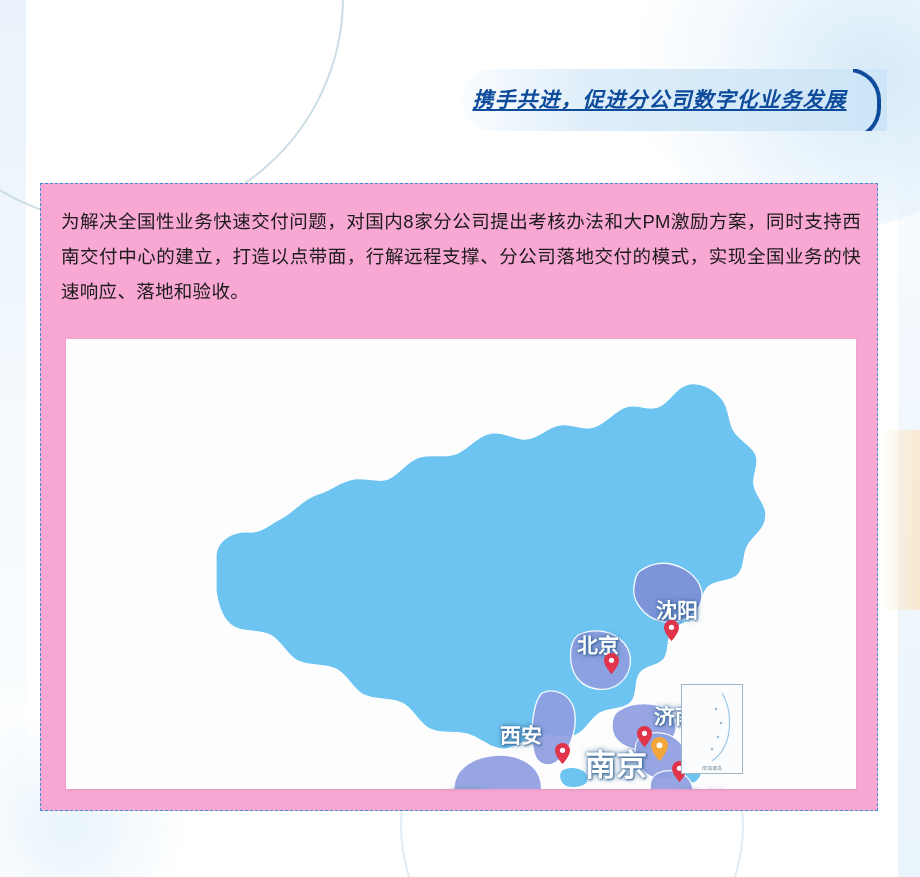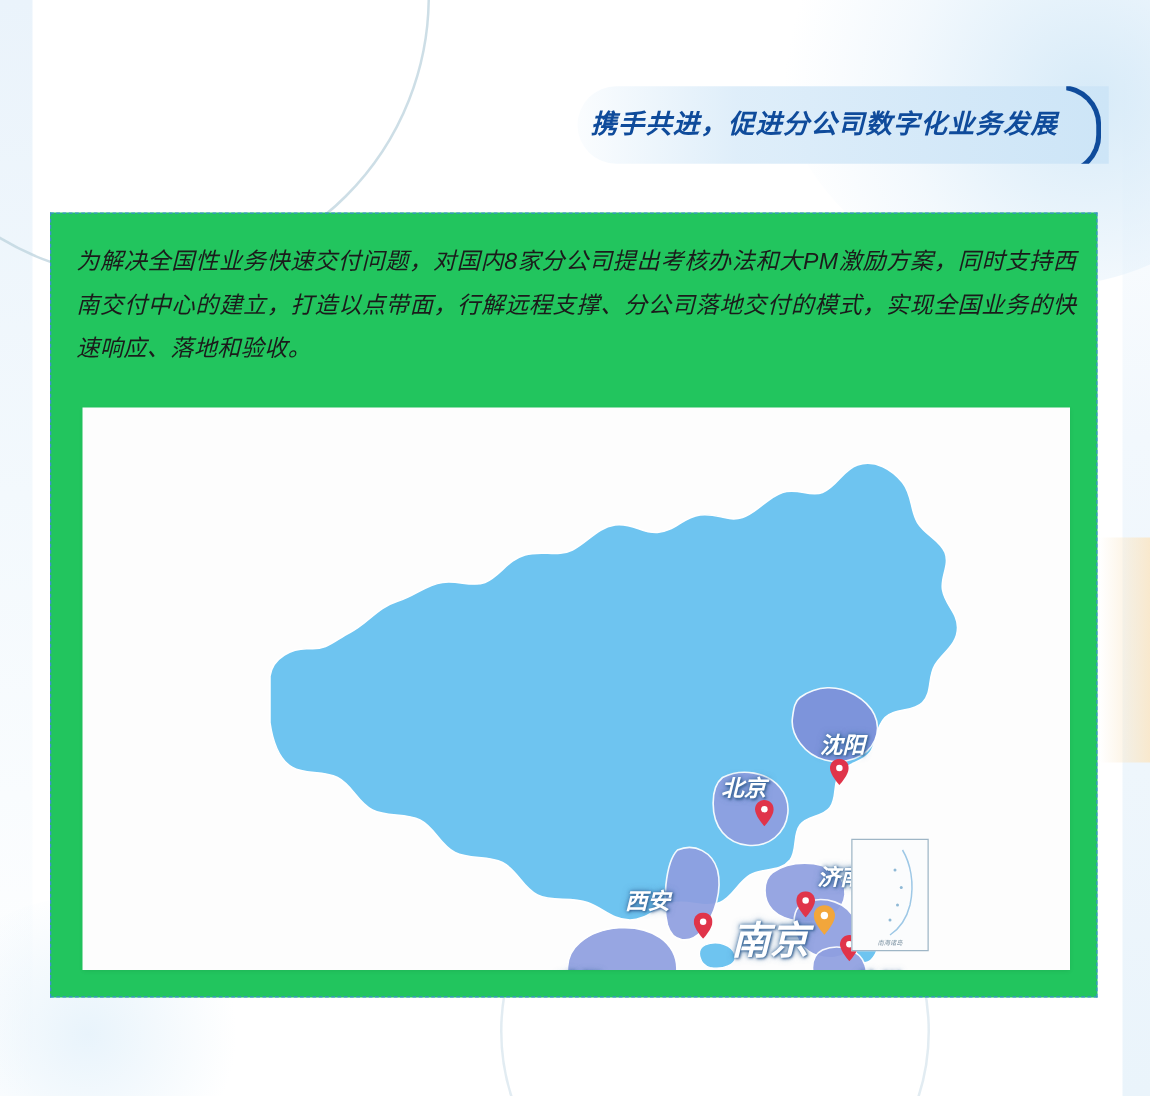--- a/index.html
+++ b/index.html
@@ -124,33 +124,33 @@
     width: 395px;
     height: 62px;
     line-height: 62px;
     text-align: center;
     font-size: 21px;
     font-weight: bold;
     font-style: italic;
     letter-spacing: 1px;
     color: #0f4b9b;
     white-space: nowrap;
+    text-decoration: underline;
   }
 
   
   .card {
     position: absolute;
     left: 40px;
-    top: 170px;
+    top: 183px;
     width: 838px;
     height: 628px;
     border: 1px dashed #3f8fd0;
-    background: #22c55e;
+    background: #f9a8d4;
     box-sizing: border-box;
-    font-style: italic;
   }
   .card-text {
     position: absolute;
     left: 20px;
     top: 20px;
     width: 800px;
     font-size: 18.5px;
     line-height: 35px;
     color: #1b1b1b;
     letter-spacing: .3px;
@@ -169,21 +169,21 @@
     overflow: hidden;
   }
   .map-svg {
     position: absolute;
     left: 0;
     top: 0;
   }
 
   .city-label {
     position: absolute;
-    font-size: 18px;
+    font-size: 21px;
     font-weight: bold;
     color: #ffffff;
     text-shadow: 0 0 3px rgba(60,110,160,.9), 0 0 6px rgba(60,110,160,.7), 1px 1px 2px rgba(40,80,130,.8);
     white-space: nowrap;
   }
   .city-label.capital {
     font-size: 31px;
   }
   .pin {
     position: absolute;

